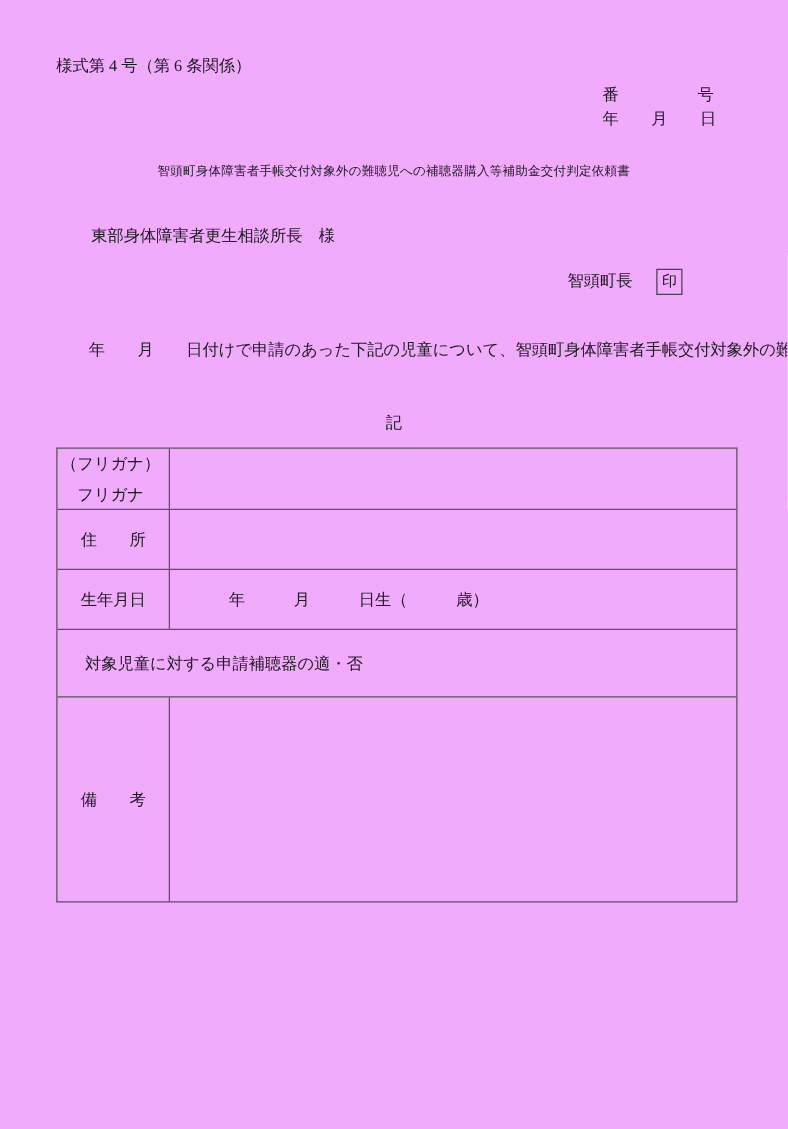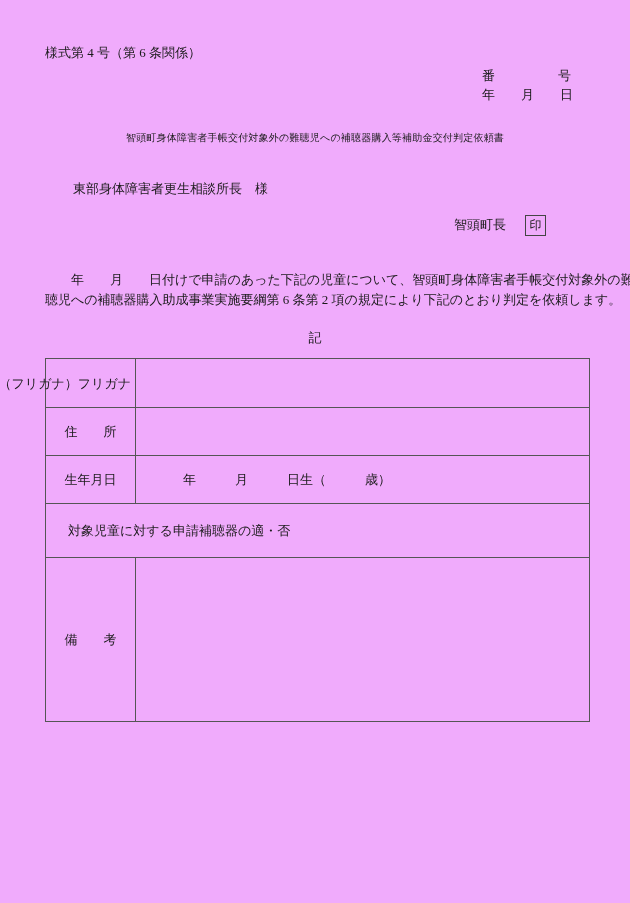--- a/index.html
+++ b/index.html
@@ -53,22 +53,22 @@
   .t-row { display:flex; border-bottom:1px solid #555; box-sizing:border-box; }
   .t-row:last-child { border-bottom:none; }
   .t-label {
     width:90px; flex:0 0 90px;
     border-right:1px solid #555;
     box-sizing:border-box;
     display:flex; align-items:center; justify-content:center;
     text-align:center;
   }
   .t-label.split {
-    flex-direction:row;
-    justify-content:flex-end;
+    flex-direction:column;
+    justify-content:space-between;
     align-items:center;
     padding:4px 4px 3px 0;
   }
   .t-value { flex:1; display:flex; align-items:center; }
   .r1 { height:49px; }
   .r2 { height:48px; }
   .r3 { height:48px; }
   .r4 { height:54px; }
   .r5 { height:163px; }
   .pad-birth { padding-left:47px; }
@@ -93,21 +93,20 @@
   <div class="abs pre addressee">東部身体障害者更生相談所長　様</div>
 
   <div class="abs sender-wrap">
     <span class="pre">智頭町長</span>
     <span class="seal-box">
       <span>印</span>
     </span>
   </div>
 
   <div class="abs pre body-line1">　　年　　月　　日付けで申請のあった下記の児童について、智頭町身体障害者手帳交付対象外の難</div>
-  <div class="abs pre body-line2">聴児への補聴器購入助成事業実施要綱第 6 条第 2 項の規定により下記のとおり判定を依頼します。</div>
 
   <div class="abs center ki-marker">記</div>
 
   <div class="form-table">
 
     <div class="t-row r1">
       <div class="t-label split">
         <div class="pre">（フリガナ）</div>
         <div class="pre">フリガナ</div>
       </div>

